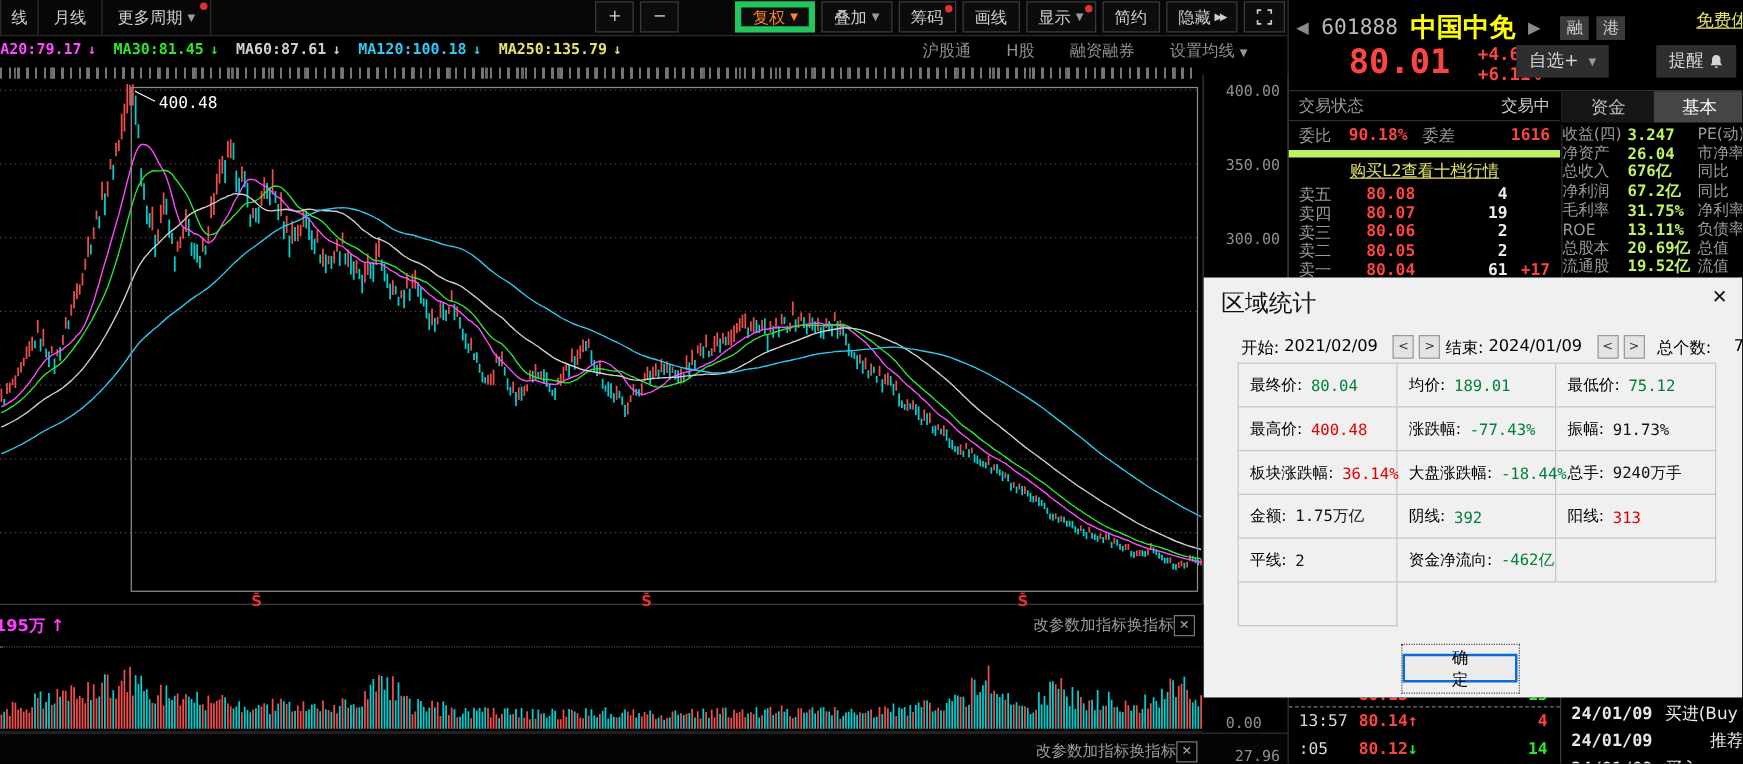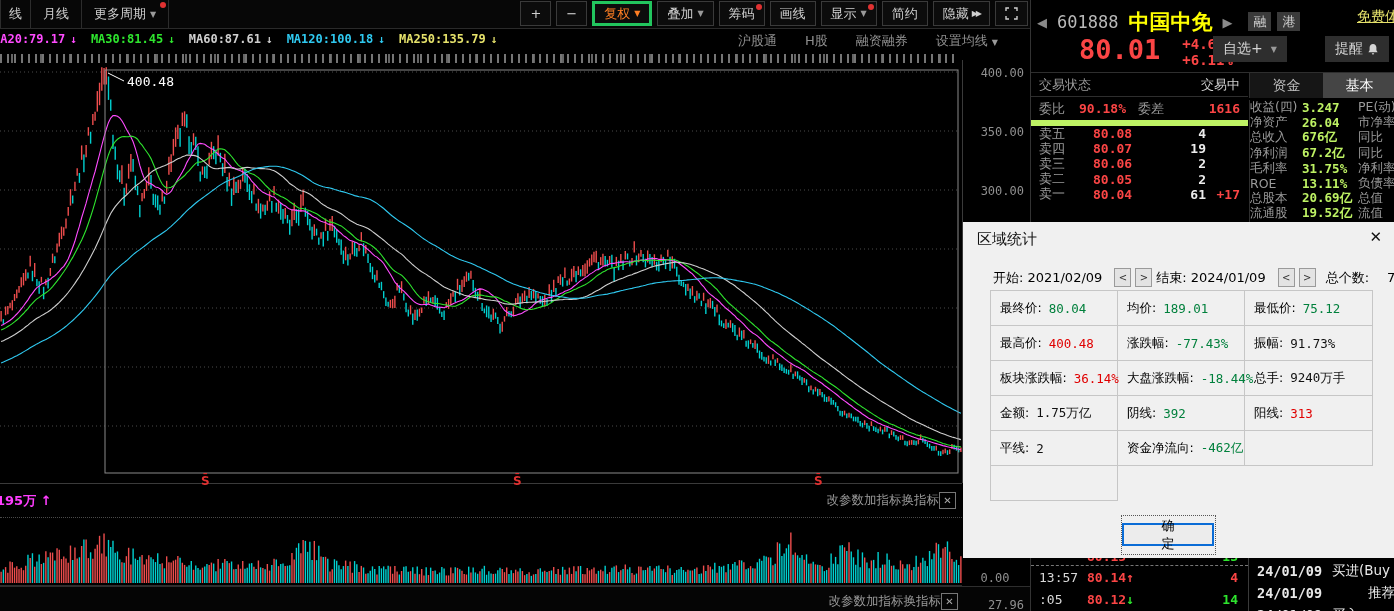--- a/index.html
+++ b/index.html
@@ -7,21 +7,21 @@
        font-family:"DejaVu Sans","Liberation Sans",sans-serif;font-size:13px;color:#ccc;}
   .mono{font-family:"DejaVu Sans Mono","Liberation Mono",monospace;}
   .abs{position:absolute;}
   
   #topbar{position:absolute;left:0;top:0;width:1030px;height:28px;background:#070707;border-bottom:1px solid #2a2a2a;display:flex;align-items:stretch;}
   .tb-left{display:flex;}
   .tb-cell{position:relative;display:flex;align-items:center;padding:0 12px;border-right:1px solid #2c2c2c;color:#d0d0d0;cursor:pointer;}
   .tb-cell:first-child{border-left:1px solid #2c2c2c;padding:0 8px;}
   .tb-right{position:absolute;right:2px;top:1px;display:flex;gap:5px;height:25px;}
   .tb-btn{position:relative;display:flex;align-items:center;justify-content:center;padding:0 9px;border:1px solid #3a3a3a;background:#0c0c0c;color:#d0d0d0;cursor:pointer;white-space:nowrap;}
-  .tb-btn.active{border:3px solid #22c55e;color:#ff7f24;}
+  .tb-btn.active{border:5px solid #22c55e;color:#ff7f24;margin-left:40px;}
   .caret{font-size:8px;margin-left:4px;color:#9a9a9a;}
   .reddot{position:absolute;top:2px;right:2px;width:6px;height:6px;border-radius:50%;background:#e03131;}
   .hide-arrows{font-size:8px;letter-spacing:-2px;margin-left:3px;color:#d0d0d0;}
   
   #row2{position:absolute;left:0;top:29px;width:1030px;height:24px;}
   #ma-legend{position:absolute;left:-7px;top:3px;display:flex;gap:14px;font-weight:bold;font-size:12px;}
   .ma-item{display:flex;align-items:center;gap:5px;white-space:nowrap;}
   .ma-arrow{font-size:11px;}
   #subtools{position:absolute;left:738px;top:3px;display:flex;gap:28px;color:#8f8f8f;font-size:13px;}
   .subtool{cursor:pointer;white-space:nowrap;}
@@ -64,21 +64,21 @@
   #tabs{position:absolute;left:218px;top:73px;width:146px;height:25px;display:flex;border-left:1px solid #2e2e2e;}
   .tab{flex:1;display:flex;align-items:center;justify-content:center;font-size:14px;color:#c0c0c0;background:#161616;cursor:pointer;}
   .tab.sel{background:#454545;color:#fff;}
   #funds{position:absolute;left:218px;top:100px;width:146px;border-left:1px solid #2e2e2e;overflow:hidden;}
   .frow{display:flex;align-items:center;height:15.2px;font-size:12.5px;white-space:nowrap;}
   .frow .fl{color:#9a9a9a;width:52px;flex:none;}
   .frow .fv{color:#bef264;font-weight:bold;width:52px;flex:none;}
   .frow .fr{color:#9a9a9a;margin-left:4px;}
   
   #dialog{position:absolute;left:963px;top:222px;width:431px;height:336px;background:#f0f0f0;color:#000;}
-  #dlg-title{position:absolute;left:14px;top:8px;font-size:15px;color:#111;}
+  #dlg-title{position:absolute;left:14px;top:8px;font-size:19px;color:#111;}
   #dlg-close{position:absolute;right:12px;top:6px;font-size:15px;color:#111;cursor:pointer;}
   #dlg-dates{position:absolute;left:30px;top:46px;display:flex;align-items:center;font-size:13px;gap:4px;white-space:nowrap;}
   .spin{width:15px;height:17px;background:#e3e3e3;border:1px solid #9a9a9a;display:flex;align-items:center;justify-content:center;font-size:10px;color:#333;cursor:pointer;}
   #dlg-grid{position:absolute;left:27px;top:68px;width:382px;border-top:1px solid #c6c6c6;border-left:1px solid #c6c6c6;display:grid;grid-template-columns:127px 127px 128px;}
   .dcell{border-right:1px solid #c6c6c6;border-bottom:1px solid #c6c6c6;height:34px;display:flex;align-items:center;padding-left:9px;font-size:12.5px;white-space:nowrap;gap:7px;}
   .dv-black{color:#111;} .dv-green{color:#00803c;} .dv-red:{color:#e00000;}
   .dv-red{color:#e00000;}
   #ok-btn{position:absolute;left:159px;top:301px;width:92px;height:23px;background:#ececec;border:2px solid #0a6cd6;display:flex;align-items:center;justify-content:center;font-size:13px;color:#000;cursor:pointer;box-sizing:border-box;}
   #ok-btn .inner{outline:1px dotted #555;padding:1px 40px;}
   
@@ -1138,20 +1138,23 @@
       <div class="qrow" style="height:23px;border-bottom:1px solid #2e2e2e;padding:0 8px;">
         <span class="glabel">交易状态</span>
         <span style="margin-left:auto;color:#cfcfcf;">交易中</span>
       </div>
       <div class="qrow mono" style="height:23px;border-bottom:6px solid #bef264;padding:0 8px;font-size:13px;">
         <span class="glabel">委比</span>
         <span class="redv" style="margin-left:14px;">90.18%</span>
         <span class="glabel" style="margin-left:12px;">委差</span>
         <span class="redv" style="margin-left:auto;">1616</span>
       </div>
+      <div class="qrow" style="height:22px;justify-content:center;">
+        <span id="l2link">购买L2查看十档行情</span>
+      </div>
       <div id="asks">
           <div class="qrow mono" style="height: 15.2px; padding: 0px 8px; font-size: 13px;">
             <span class="glabel" style="font-family: inherit;">卖五</span>
             <span class="redv" style="margin-left: 28px;">80.08</span>
             <span class="whitev" style="margin-left: auto; margin-right: 34px;">4</span>
           </div>
           <div class="qrow mono" style="height: 15.2px; padding: 0px 8px; font-size: 13px;">
             <span class="glabel" style="font-family: inherit;">卖四</span>
             <span class="redv" style="margin-left: 28px;">80.07</span>
             <span class="whitev" style="margin-left: auto; margin-right: 34px;">19</span>

